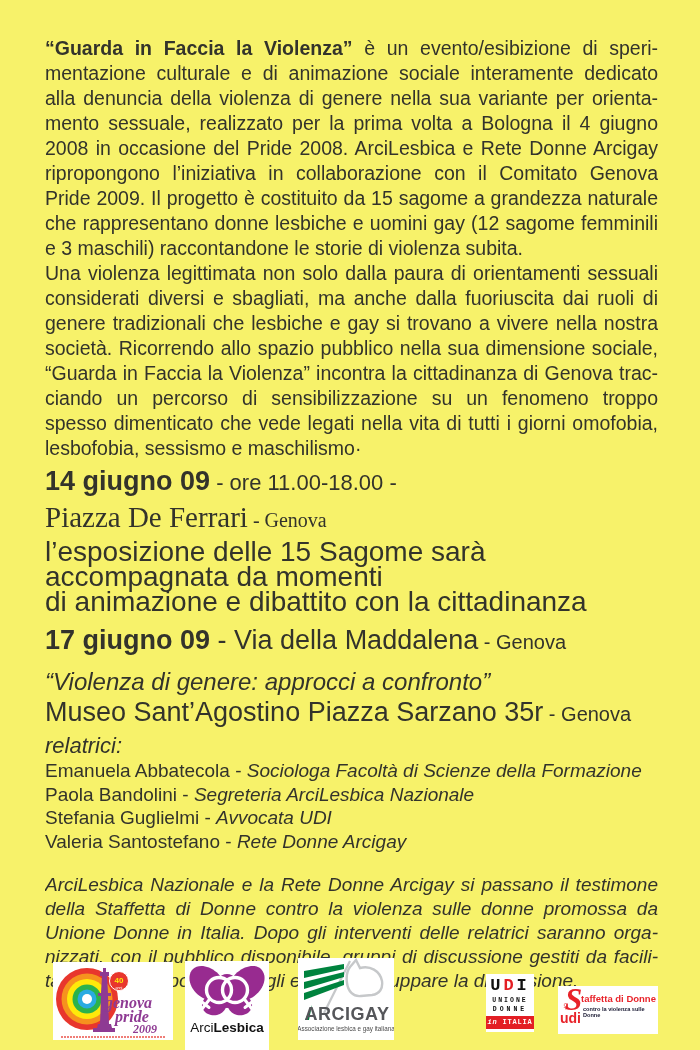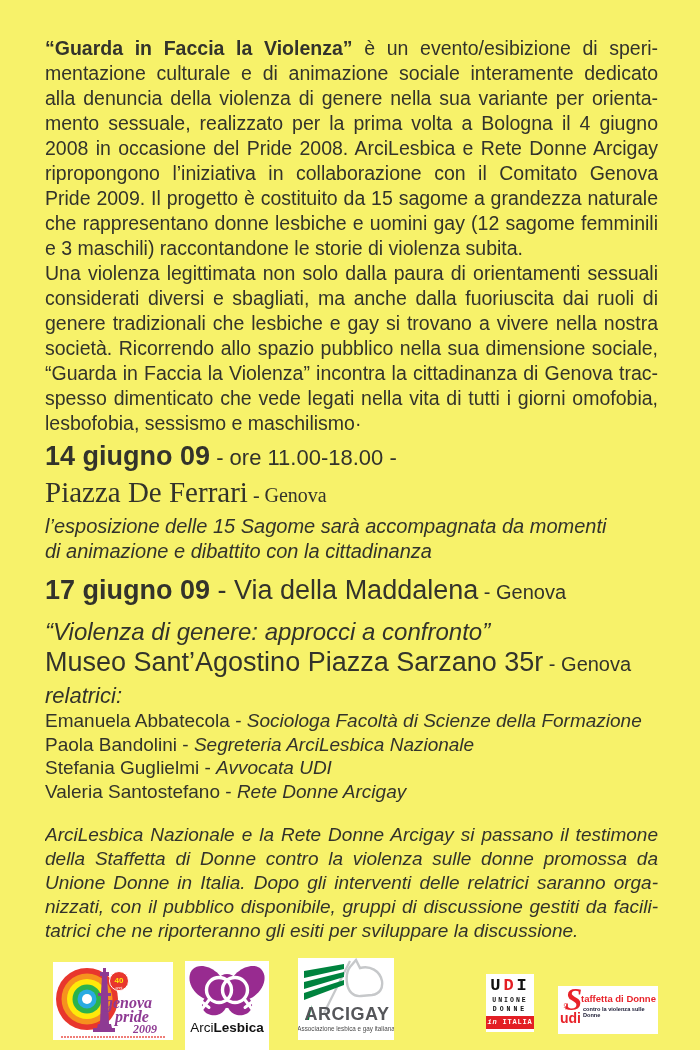--- a/index.html
+++ b/index.html
@@ -18,21 +18,21 @@
   .jline{
     font-size:19.5px;line-height:25px;
     text-align:justify;text-align-last:justify;
     white-space:normal;overflow:hidden;
   }
   .jline.jlast{text-align-last:left;}
   .b{font-weight:bold;}
   .para{margin:0;}
   .outro .jline{font-style:italic;font-size:19px;line-height:24px;}
   .outro{margin-top:20px;}
-  .nline{font-size:20px;line-height:25px;font-style:italic;text-align:left;}
+  .nline{font-size:28px;line-height:25px;text-align:left;}
 
   
   .events{margin-top:5px;}
   .ev-date{font-weight:bold;font-size:27px;}
   .ev-time{font-size:22px;}
   .ev3-time{margin-left:9px;}
   .ev-label{font-size:24px;}
   .ev-place-lg{font-size:29px;}
   .ev-place-md{font-size:27px;}
   .ev-venue{font-size:27px;}
@@ -91,20 +91,21 @@
         <div class="jline jlast">e 3 maschili) raccontandone le storie di violenza subita.</div>
       </div>
   </section>
 
   <section class="para">
       <div class="jline">Una violenza legittimata non solo dalla paura di orientamenti sessuali</div>
       <div class="jline">considerati diversi e sbagliati, ma anche dalla fuoriuscita dai ruoli di</div>
       <div class="jline">genere tradizionali che lesbiche e gay si trovano a vivere nella nostra</div>
       <div class="jline">società. Ricorrendo allo spazio pubblico nella sua dimensione sociale,</div>
       <div class="jline">“Guarda in Faccia la Violenza” incontra la cittadinanza di Genova trac-</div>
+      <div class="jline">ciando un percorso di sensibilizzazione su un fenomeno troppo</div>
       <div class="jline">spesso dimenticato che vede legati nella vita di tutti i giorni omofobia,</div>
       <div class="jline jlast">lesbofobia, sessismo e maschilismo·</div>
     </section>
 
   <section class="events">
 
     <div class="ev1-date-line"><span class="ev-date">14 giugno 09</span><span class="ev-time"> - ore 11.00-18.00 -</span></div>
     <div class="ev1-place-line"><span class="ev-place-lg">Piazza De Ferrari</span><span class="ev-city"> - Genova</span></div>
     <div class="ev-notes">
         <div class="nline">l’esposizione delle 15 Sagome sarà accompagnata da momenti</div>

